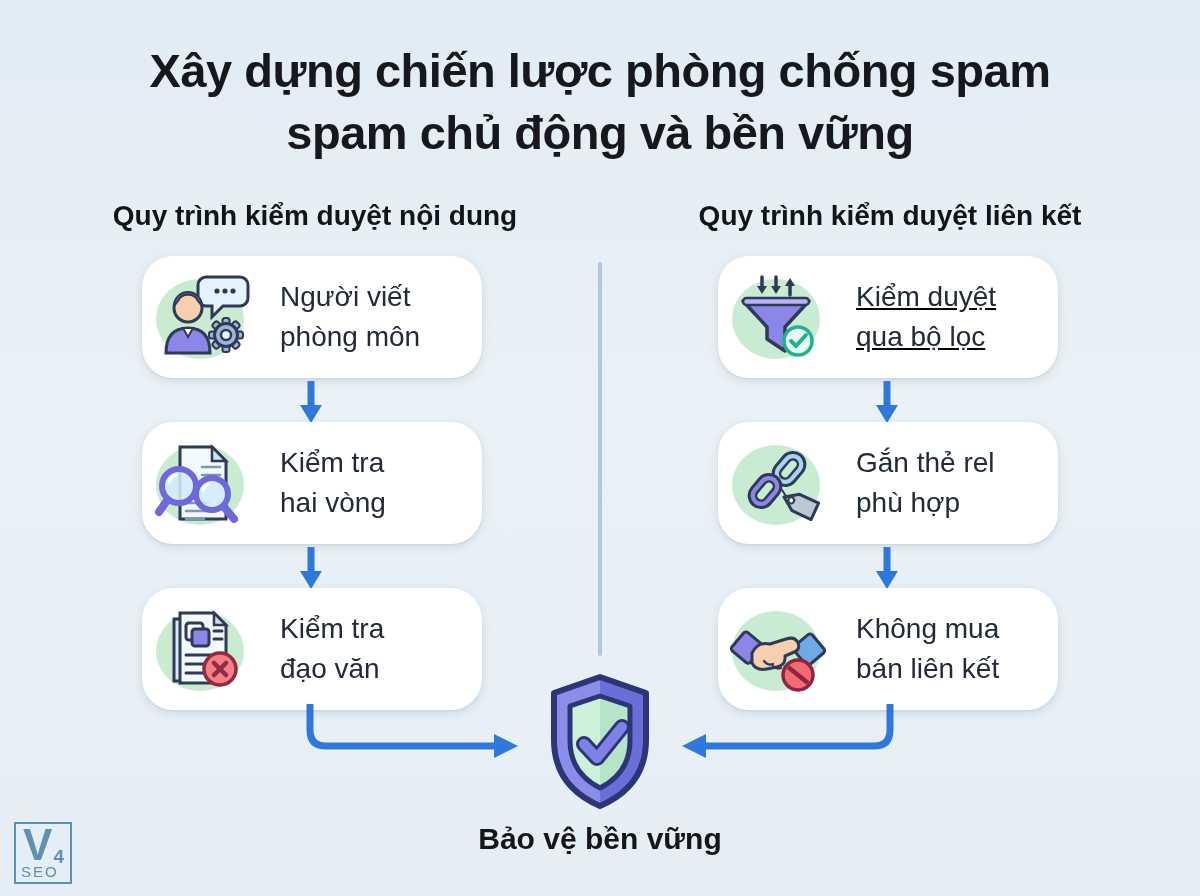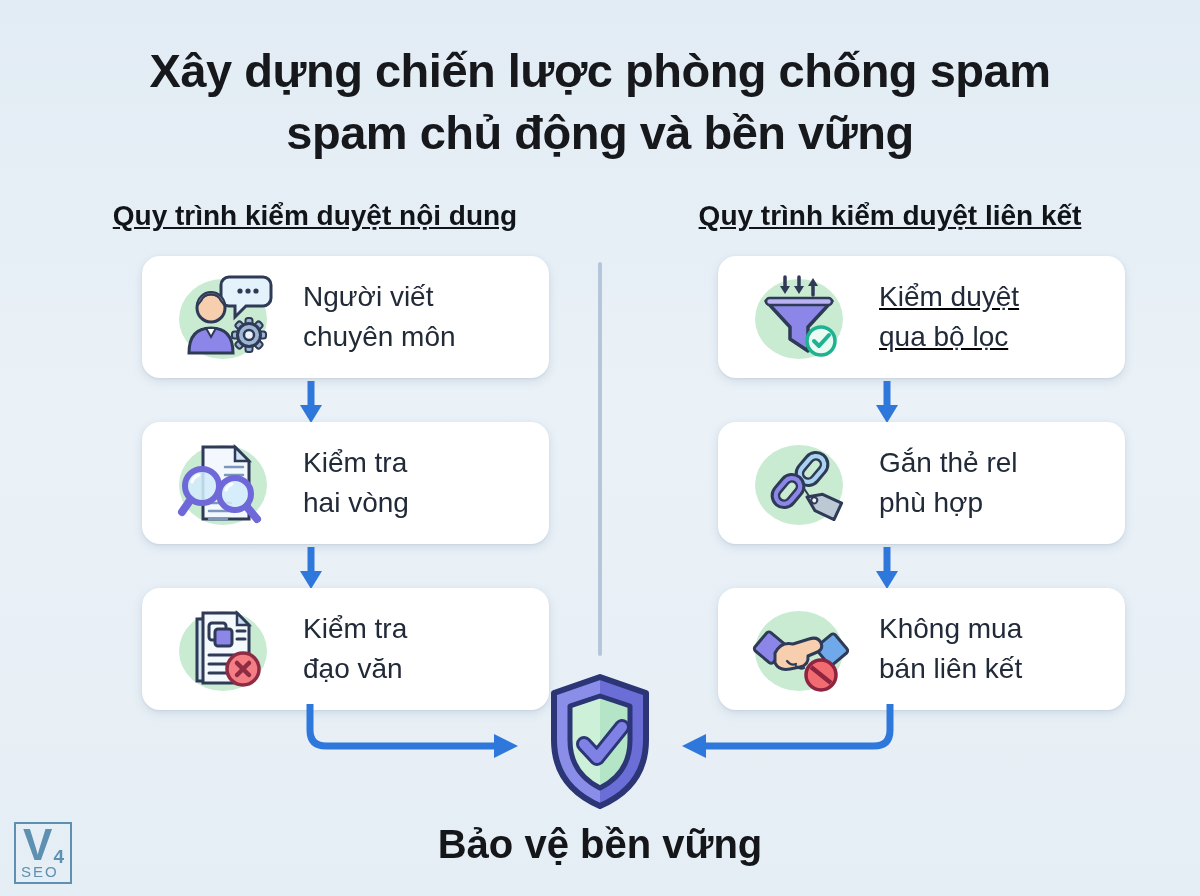--- a/index.html
+++ b/index.html
@@ -15,46 +15,46 @@
     overflow:hidden;
   }
   .title{
     position:absolute;top:40px;left:0;width:1200px;
     text-align:center;color:#16181c;
     font-size:47px;font-weight:800;line-height:62px;letter-spacing:-0.5px;
   }
   .col-header{
     position:absolute;top:200px;width:500px;
     text-align:center;color:#111418;
-    font-size:28px;font-weight:700;text-decoration:underline;
+    font-size:28px;font-weight:700;
   }
   .col-header.left{left:65px;}
   .col-header.right{left:640px;}
   .card{
-    position:absolute;width:384px;height:122px;
-    background:#ffffff;border-radius:18px;
+    position:absolute;width:340px;height:122px;
+    background:#ffffff;border-radius:31px;
     box-shadow:0 3px 10px rgba(90,115,150,0.18),0 1px 2px rgba(90,115,150,0.10);
-    display:flex;align-items:center;padding-left:23px;
+    display:flex;align-items:center;
   }
   .card .icon{display:block;margin-left:10px;flex:0 0 auto;line-height:0;}
   .card .label{
     margin-left:24px;color:#212a38;
     font-size:28px;line-height:40px;font-weight:500;
   }
   .down-arrow{position:absolute;width:26px;height:42px;}
   .divider{
     position:absolute;left:598px;top:262px;width:4px;height:394px;
     background:#b6c6da;border-radius:2px;
   }
   .connector{position:absolute;width:230px;height:60px;}
   .shield{position:absolute;left:540px;top:672px;width:120px;height:140px;line-height:0;}
   .footer-label{
     position:absolute;top:822px;left:0;width:1200px;
     text-align:center;color:#14161a;
-    font-size:40px;font-weight:700;
+    font-size:30px;font-weight:700;
   }
   .logo{
     position:absolute;left:14px;top:822px;width:58px;height:62px;
     border:2.5px solid #5e90b2;box-sizing:border-box;
   }
   .logo .v{position:absolute;left:7px;top:-4px;font-size:44px;font-weight:700;color:#5e90b2;}
   .logo .four{position:absolute;right:6px;top:22px;font-size:19px;font-weight:700;color:#5e90b2;}
   .logo .seo{position:absolute;left:5px;bottom:2px;font-size:15px;font-weight:400;letter-spacing:2px;color:#5e90b2;}
 </style>
 </head>
@@ -91,21 +91,21 @@
             <rect x="-3.5" y="-17" width="7" height="34" rx="2.5" transform="rotate(90)"></rect>
             <rect x="-3.5" y="-17" width="7" height="34" rx="2.5" transform="rotate(135)"></rect>
           </g>
           <circle r="11.5" fill="#9db6d4" stroke="#2e3a56" stroke-width="3"></circle>
           <circle r="5" fill="#eaf3fb" stroke="#2e3a56" stroke-width="2.5"></circle>
         </g>
       </svg>
     </span>
     <span class="label">
       <span>Người viết</span><br>
-      <span>chuyên môn</span>
+      <span>phòng môn</span>
     </span>
   </div>
 
   <svg class="down-arrow" style="left:298px;top:381px;" viewBox="0 0 26 42">
     <line x1="13" y1="0" x2="13" y2="26" stroke="#2e78dc" stroke-width="7"></line>
     <polygon points="2,24 24,24 13,42" fill="#2e78dc"></polygon>
   </svg>
 
   <div class="card" style="left:142px;top:422px;">
     <span class="icon">

